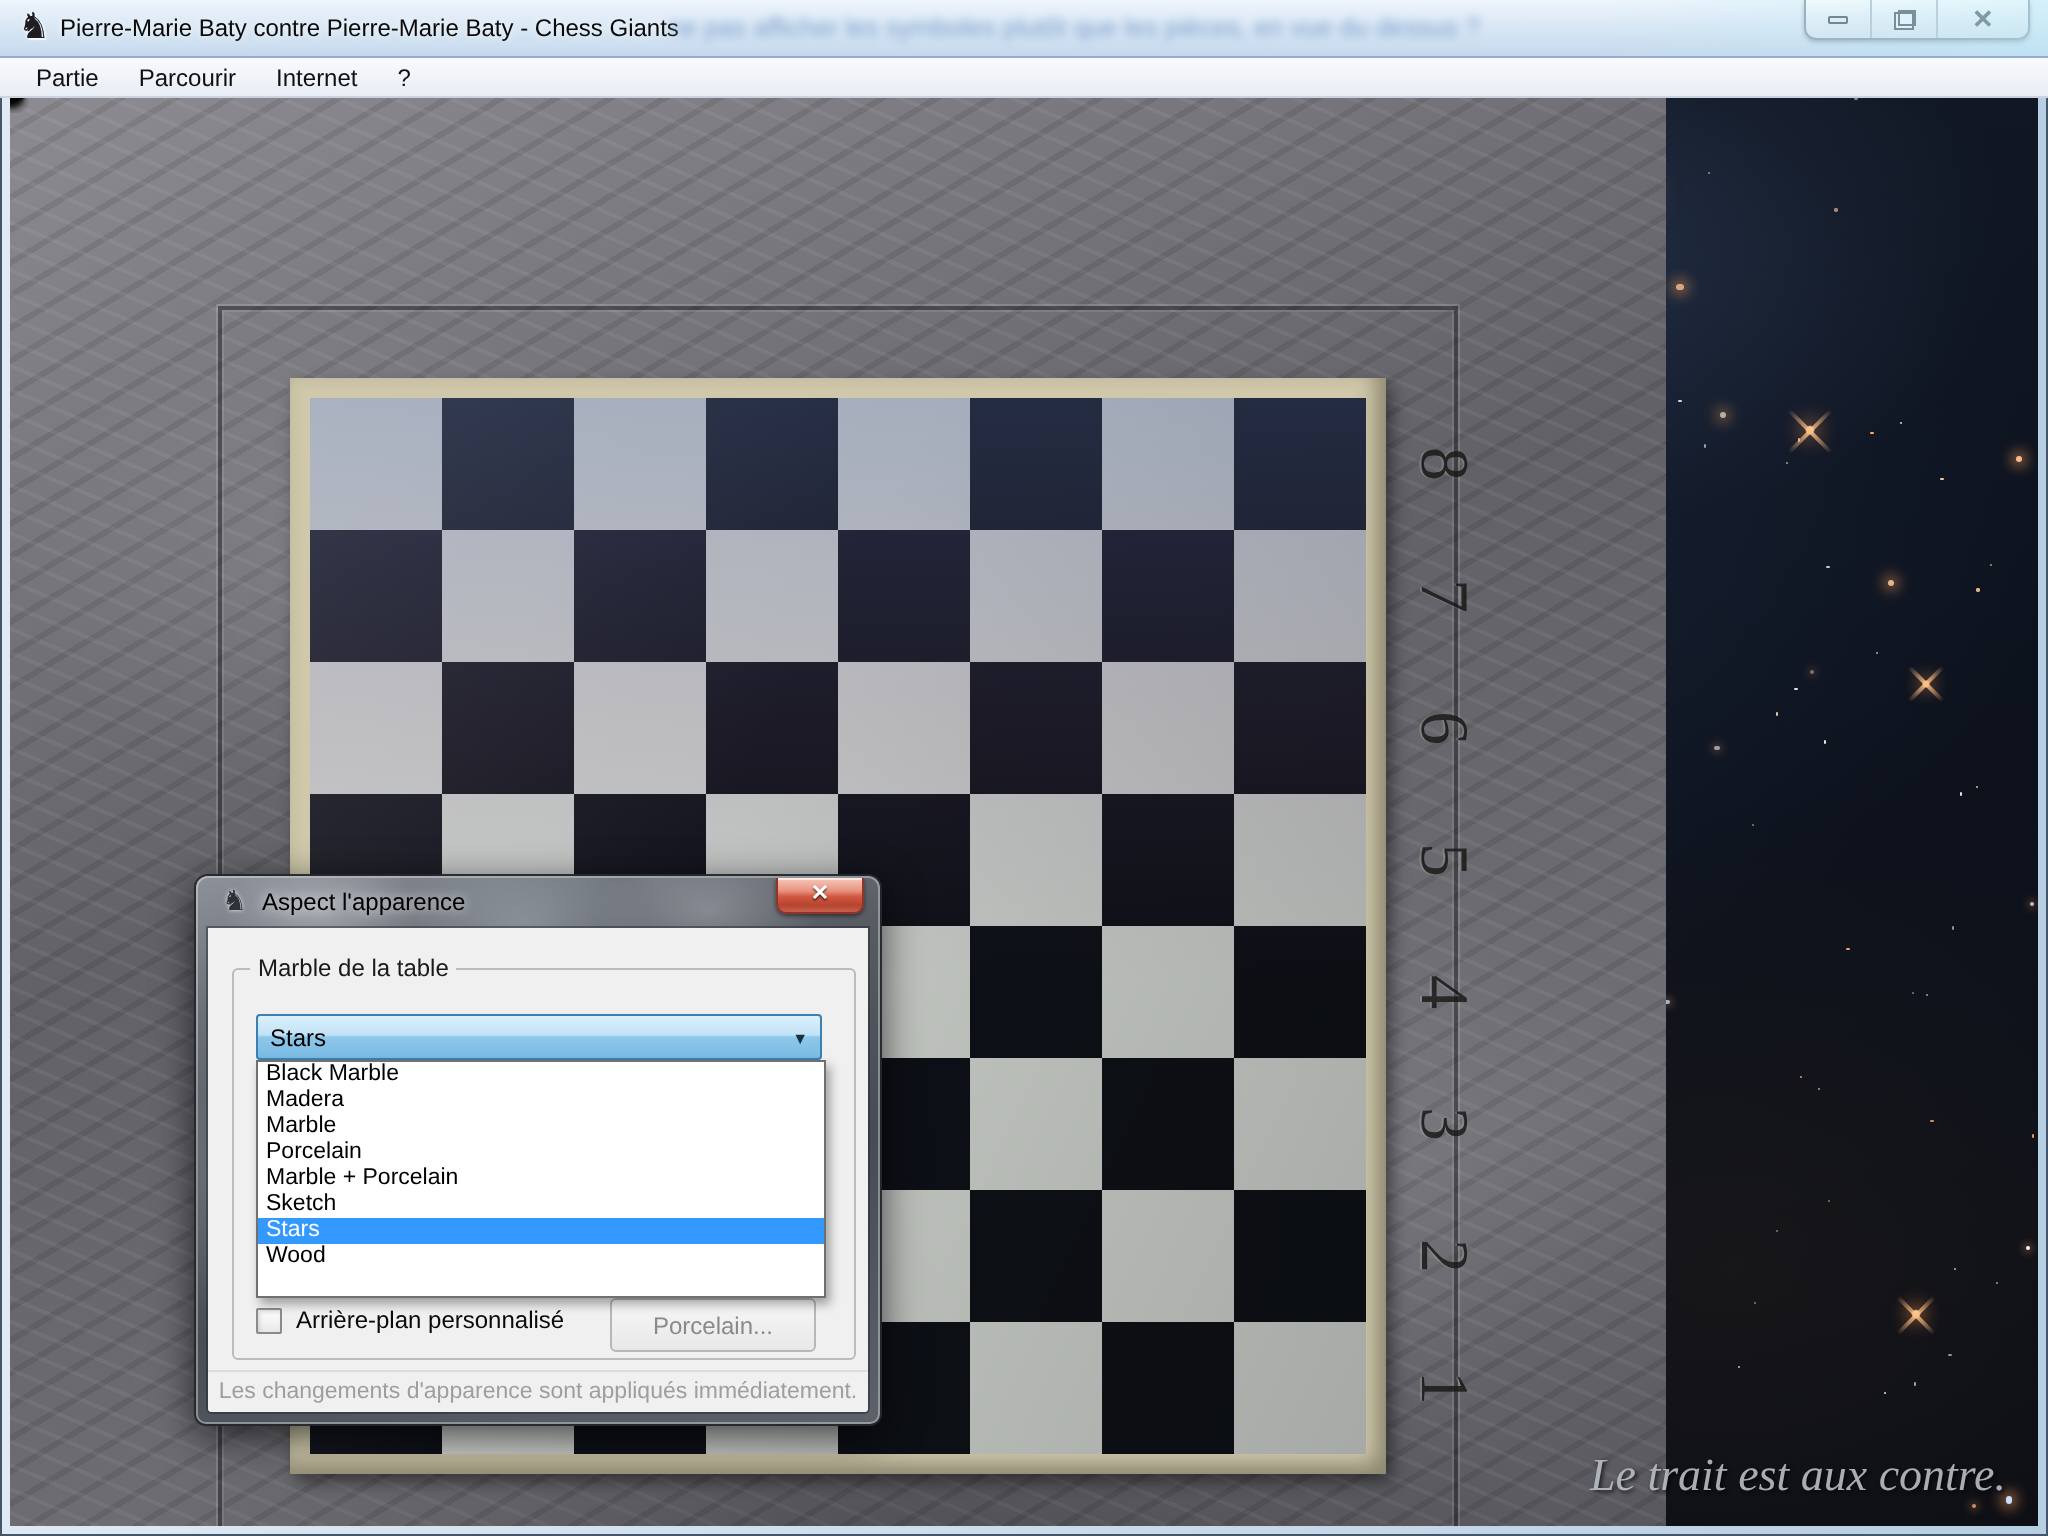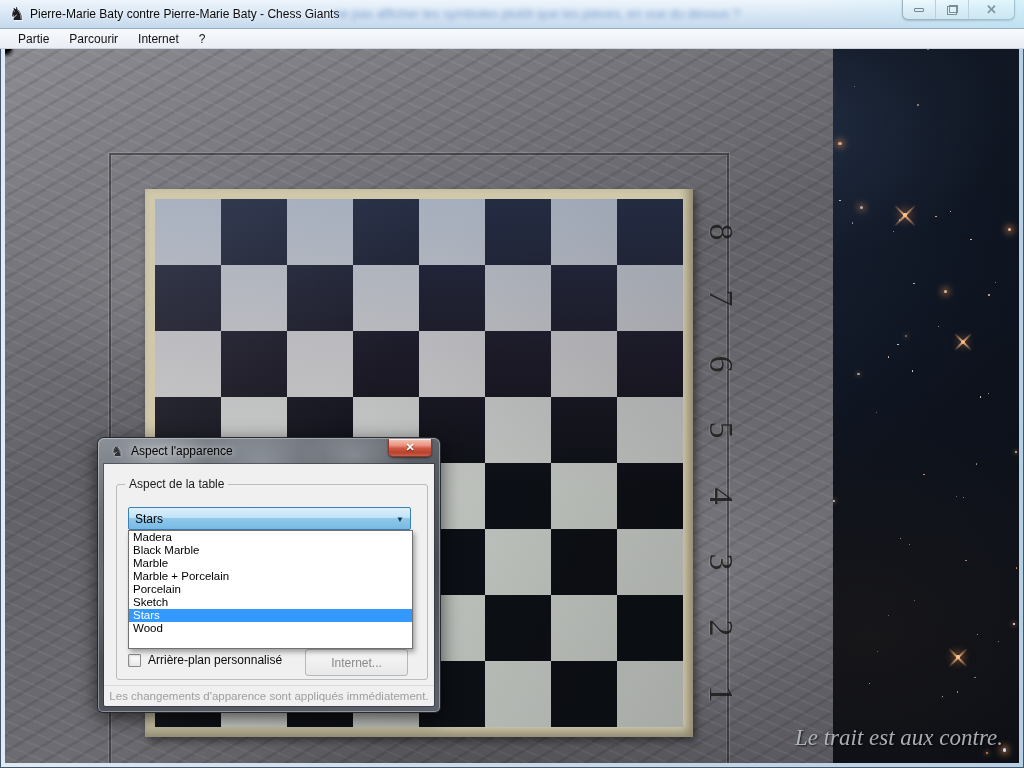--- a/index.html
+++ b/index.html
@@ -601,38 +601,38 @@
   <div class="dialog">
     <div class="dlg-titlebar">
       <span class="dlg-ico">♞</span>
       <span class="dlg-title">Aspect l'apparence</span>
       <div class="dlg-close">
         <span>✕</span>
       </div>
     </div>
     <div class="dlg-client">
       <div class="groupbox">
-        <span class="group-label">Aspect de la table</span>
+        <span class="group-label">Marble de la table</span>
       </div>
       <div class="combo">
         <span class="combo-val">Stars</span>
         <span class="combo-arrow">▼</span>
       </div>
       <div class="droplist" id="droplist">
+          <div class="opt">Black Marble</div>
           <div class="opt">Madera</div>
-          <div class="opt">Black Marble</div>
           <div class="opt">Marble</div>
+          <div class="opt">Porcelain</div>
           <div class="opt">Marble + Porcelain</div>
-          <div class="opt">Porcelain</div>
           <div class="opt">Sketch</div>
           <div class="opt sel">Stars</div>
           <div class="opt">Wood</div>
         </div>
       <div class="chkrow">
         <span class="chk"></span>
         <span class="chk-label">Arrière-plan personnalisé</span>
       </div>
-      <div class="btn-browse">Internet...</div>
+      <div class="btn-browse">Porcelain...</div>
       <div class="dlg-status">Les changements d'apparence sont appliqués immédiatement.</div>
     </div>
   </div>
 
 </div>
 
 </body></html>

